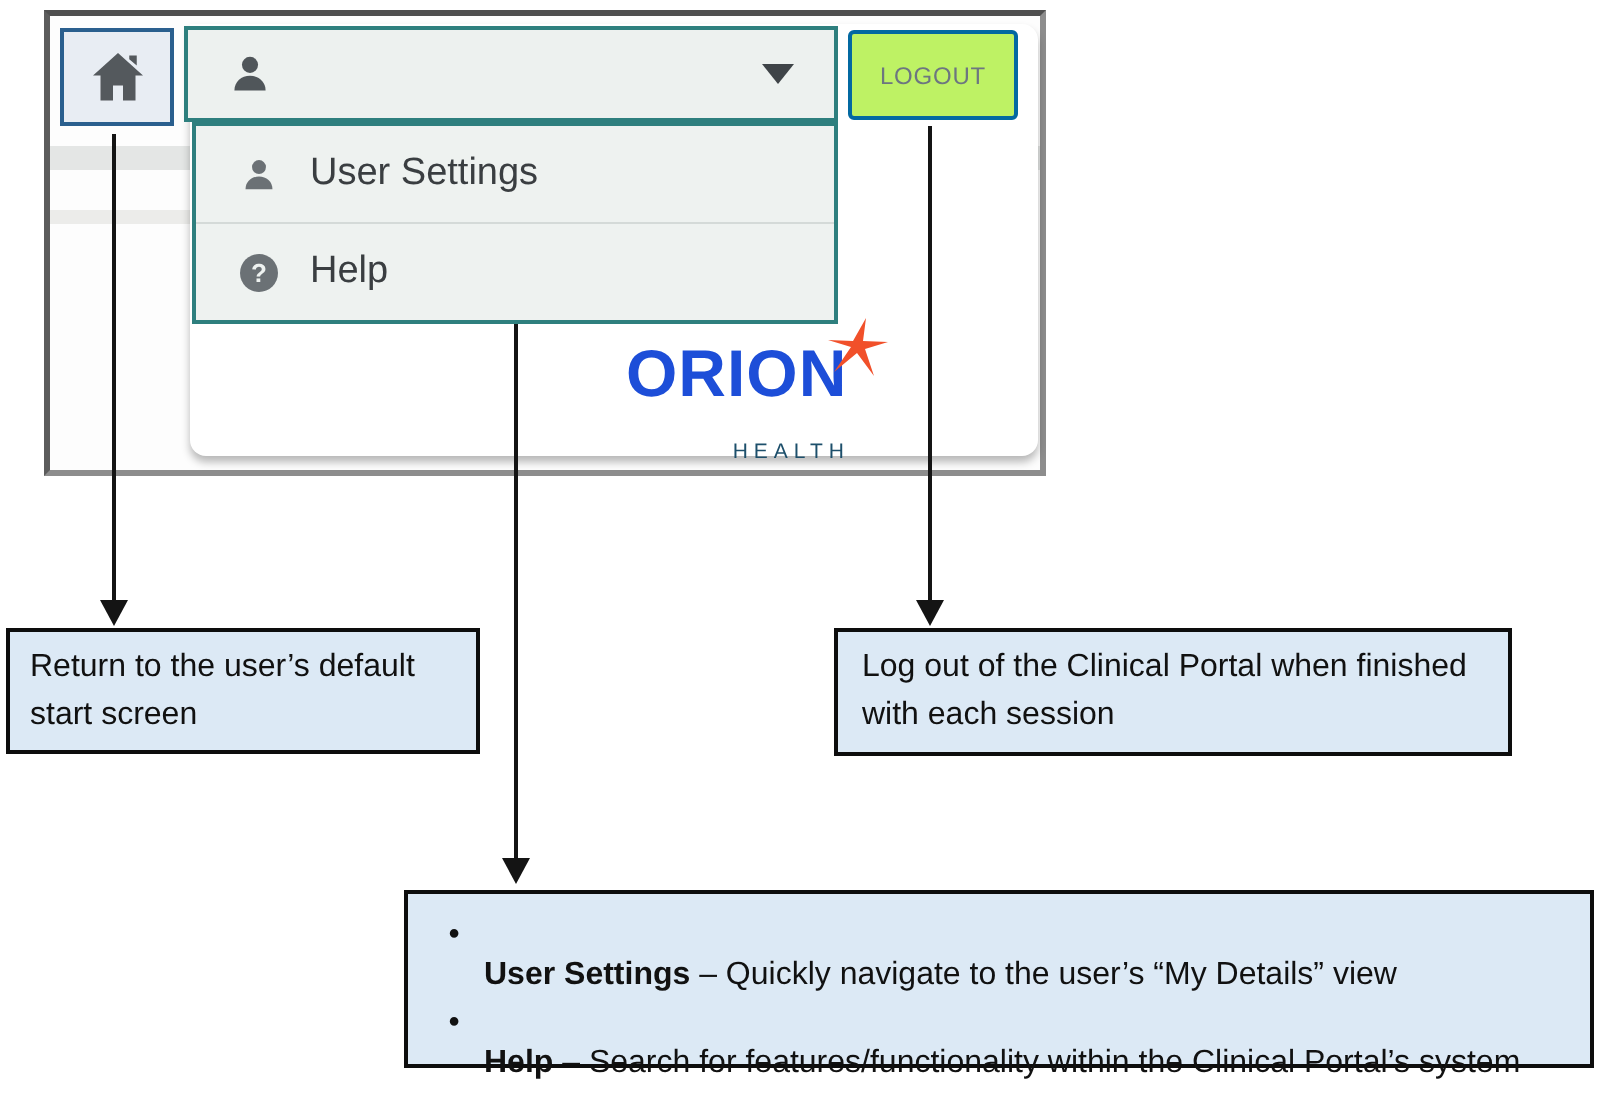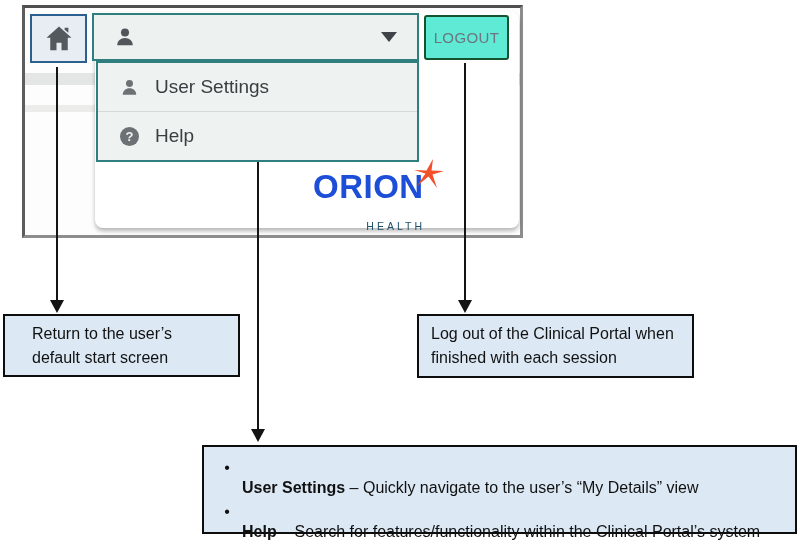--- a/index.html
+++ b/index.html
@@ -41,44 +41,44 @@
     flex-direction:column; }
   .menu-item { flex:1; display:flex; align-items:center; gap:16px;
     padding:0 22px; cursor:pointer; color:#3a3e41; font-size:19px; }
   .menu-divider { height:1px; background:#d4dad8; width:100%; }
   .qmark { width:19px; height:19px; border-radius:50%; background:#6b7175;
     color:#eef2f0; font-size:13px; font-weight:bold; display:flex;
     align-items:center; justify-content:center; flex:0 0 auto; }
 
   
   .logout-btn { position:absolute; left:399px; top:7px; width:85px; height:45px;
-    background:#5eead4; border:2px solid #14532d; border-radius:3px;
-    color:#6d7680; font-size:15px; letter-spacing:0.4px; display:flex;
+    background:#bef264; border:2px solid #0369a1; border-radius:3px;
+    color:#6d7680; font-size:12px; letter-spacing:0.4px; display:flex;
     align-items:center; justify-content:center; cursor:pointer; }
 
   
   .logo { position:absolute; left:218px; top:158px; width:112px; }
   .logo-word { font-size:33px; font-weight:bold; color:#1d4ed8;
     letter-spacing:0.5px; line-height:1; position:relative; }
   .logo-star { position:absolute; right:-20px; top:-12px; }
   .logo-sub { font-size:10.5px; font-weight:normal; color:#1d4f6b;
     letter-spacing:3px; text-align:right; margin-top:17px; }
 
   
   .arrow-line { position:absolute; width:2px; background:#141414; }
   .arrow-head { position:absolute; width:0; height:0;
     border-left:7px solid transparent; border-right:7px solid transparent;
     border-top:13px solid #141414; }
 
   
   .callout { position:absolute; background:#dce9f5; border:2px solid #0d0d0d;
     color:#111111; font-size:16px; line-height:1.5; }
   .callout-home { left:3px; top:314px; width:237px; height:63px;
-    padding:6px 27px; }
-  .callout-logout { left:417px; top:314px; width:277px; height:64px;
+    padding:6px 10px; }
+  .callout-logout { left:417px; top:314px; width:339px; height:64px;
     padding:6px 12px; }
   .callout-menu { left:202px; top:445px; width:595px; height:89px;
     padding:9px 12px 9px 8px; }
   .bullet-row { display:flex; }
   .bullet-dot { width:30px; text-align:center; flex:0 0 auto; }
   .bullet-text { flex:1;margin-top:20px; }
   .bold { font-weight:bold; }
 
   .icon-svg { display:block; }
 </style>

